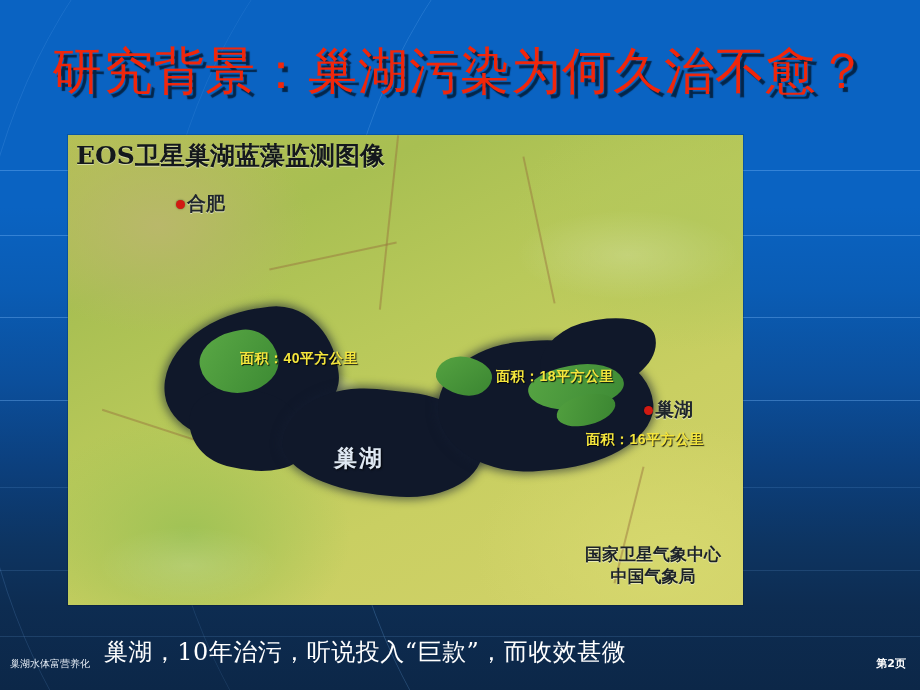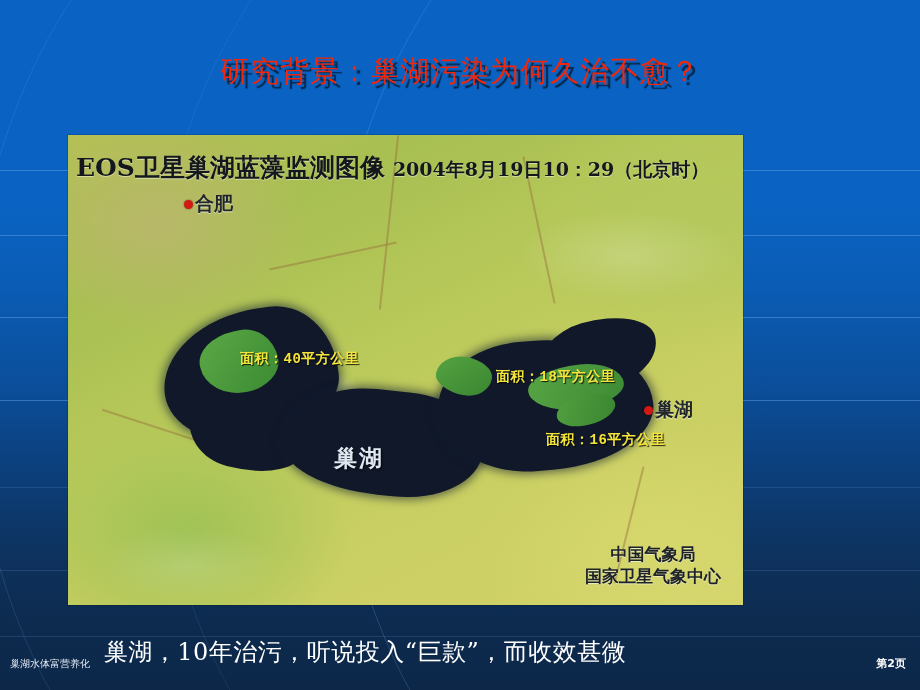--- a/index.html
+++ b/index.html
@@ -59,21 +59,21 @@
   .meridian.m5 { border-left-color: rgba(120, 185, 250, 0.14); }
 
   
   #title {
     position: absolute;
     left: 0;
     top: 44px;
     width: 920px;
     text-align: center;
     font-family: "DejaVu Serif", "Liberation Serif", serif;
-    font-size: 29px;
+    font-size: 50px;
     line-height: 54px;
     font-weight: 400;
     color: #f1260a;
     text-shadow: 4px 4px 1px rgba(0, 0, 0, 0.62);
     letter-spacing: 1px;
     white-space: nowrap;
   }
 
   
   #satellite-figure {
@@ -172,21 +172,21 @@
   .t1 { left: 320px; top: 0px;  width: 2px; height: 175px; transform: rotate(6deg); }
   .t2 { left: 470px; top: 20px; width: 2px; height: 150px; transform: rotate(-12deg); }
   .t3 { left: 30px;  top: 300px; width: 170px; height: 2px; transform: rotate(18deg); }
   .t4 { left: 560px; top: 330px; width: 2px; height: 120px; transform: rotate(14deg); }
   .t5 { left: 200px; top: 120px; width: 130px; height: 2px; transform: rotate(-12deg); }
 
   
   #sat-header {
     position: absolute;
     left: 8px;
-    top: 16px;
+    top: 4px;
     display: flex;
     align-items: baseline;
     white-space: nowrap;
     color: #14181c;
     text-shadow: 0 1px 0 rgba(255,255,255,0.45);
   }
   #sat-header .h-main {
     font-family: "DejaVu Serif", "Liberation Serif", serif;
     font-size: 25px;
     font-weight: 700;
@@ -215,21 +215,21 @@
     flex: 0 0 auto;
   }
   .city .name {
     margin-left: 2px;
     font-size: 19px;
     font-weight: 700;
     color: #20262c;
     text-shadow: 0 1px 0 rgba(255,255,255,0.55);
     font-family: "DejaVu Sans", "Liberation Sans", sans-serif;
   }
-  #city-hefei { left: 116px; top: 56px; }
+  #city-hefei { left: 108px; top: 56px; }
   #city-chaohu { left: 576px; top: 262px; }
 
   
   #lake-name {
     position: absolute;
     left: 266px;
     top: 308px;
     font-size: 23px;
     font-weight: 700;
     color: #dfe8f2;
@@ -239,27 +239,27 @@
     white-space: nowrap;
   }
 
   
   .area-label {
     position: absolute;
     font-size: 14px;
     font-weight: 700;
     color: #f4e53c;
     text-shadow: 1px 1px 1px rgba(0,0,0,0.85);
-    font-family: Liberation Mono, monospace;
+    font-family: Liberation Sans, sans-serif;
     white-space: nowrap;
     letter-spacing: 0.5px;
   }
   #area-west    { left: 172px; top: 215px; }
   #area-central { left: 428px; top: 233px; }
-  #area-east    { left: 478px; top: 296px; }
+  #area-east    { left: 518px; top: 296px; }
 
   
   #sat-credit {
     position: absolute;
     right: 22px;
     bottom: 18px;
     text-align: center;
     font-size: 17px;
     font-weight: 700;
     line-height: 22px;
@@ -345,41 +345,40 @@
     <div class="lake lake-c"></div>
     <div class="lake lake-d"></div>
 
     <div class="bloom bloom-1"></div>
     <div class="bloom bloom-2"></div>
     <div class="bloom bloom-3"></div>
     <div class="bloom bloom-4"></div>
 
     <div id="sat-header">
       <span class="h-main">EOS卫星巢湖蓝藻监测图像</span>
-      <span class="h-stamp">2004年8月19日10：29（北京时）</span>
     </div>
 
     <div class="city" id="city-hefei">
       <span class="dot"></span>
       <span class="name">合肥</span>
     </div>
     <div class="city" id="city-chaohu">
       <span class="dot"></span>
       <span class="name">巢湖</span>
     </div>
 
     <div id="lake-name">巢湖</div>
 
     <div class="area-label" id="area-west">面积：40平方公里</div>
     <div class="area-label" id="area-central">面积：18平方公里</div>
     <div class="area-label" id="area-east">面积：16平方公里</div>
 
     <div id="sat-credit">
+      <div>国家卫星气象中心</div>
       <div>中国气象局</div>
-      <div>国家卫星气象中心</div>
     </div>
   </div>
 
   <div id="caption">巢湖，10年治污，听说投入“巨款”，而收效甚微</div>
 
   <div id="footer-left">巢湖水体富营养化</div>
   <div id="page-number">第2页</div>
 </div>
 
 </body></html>

